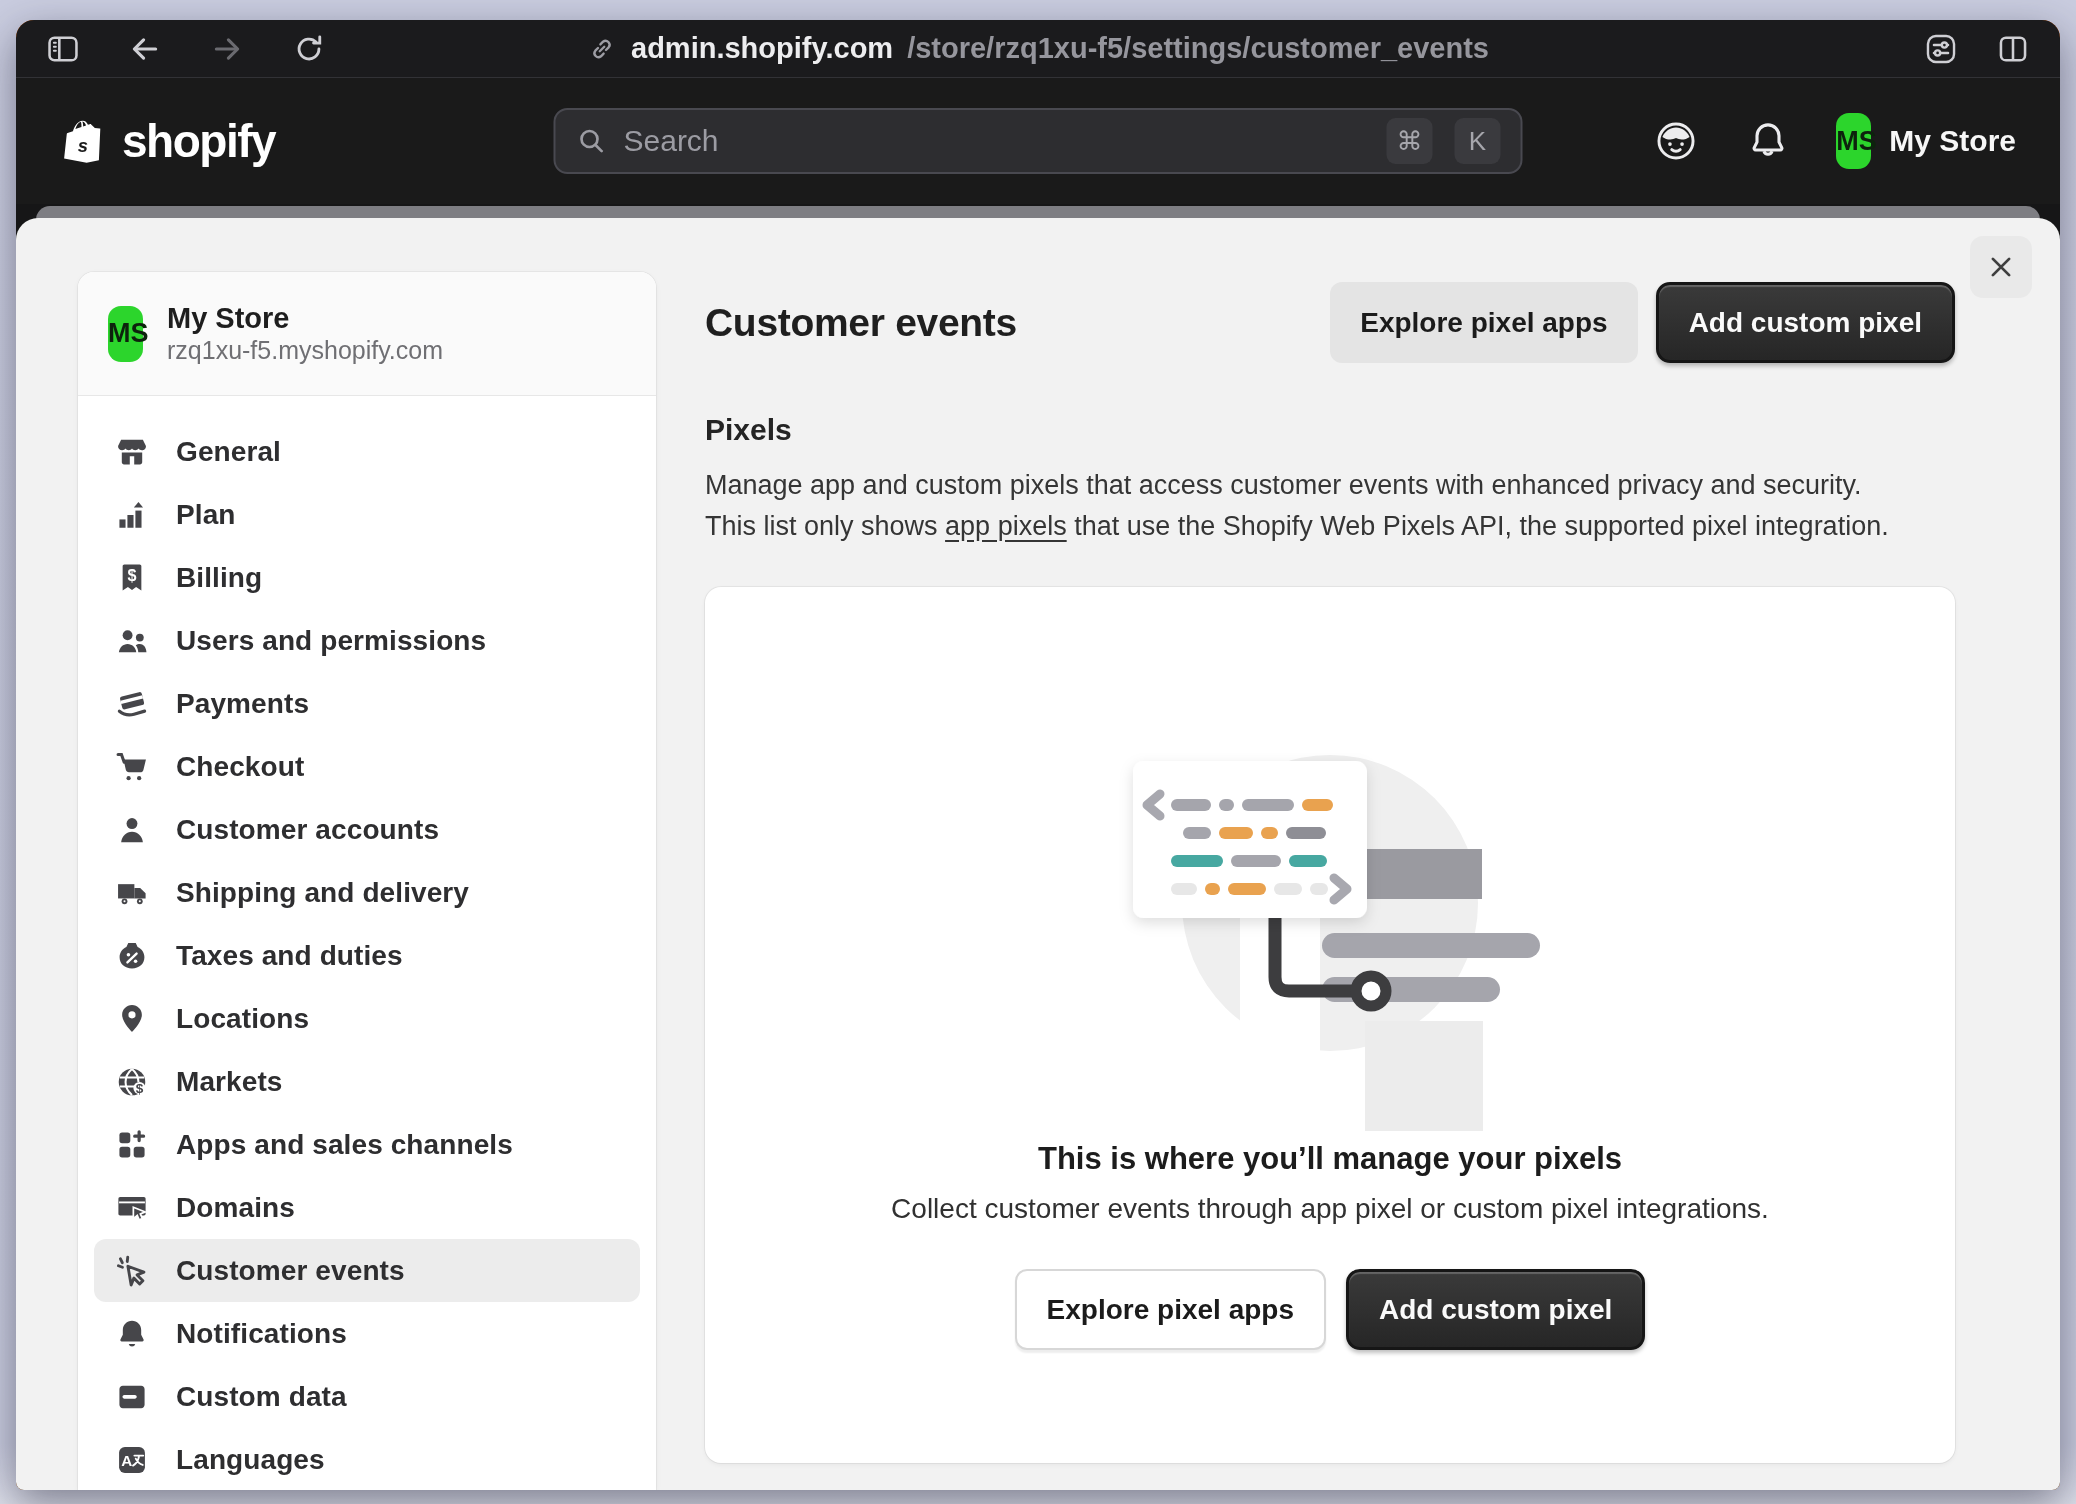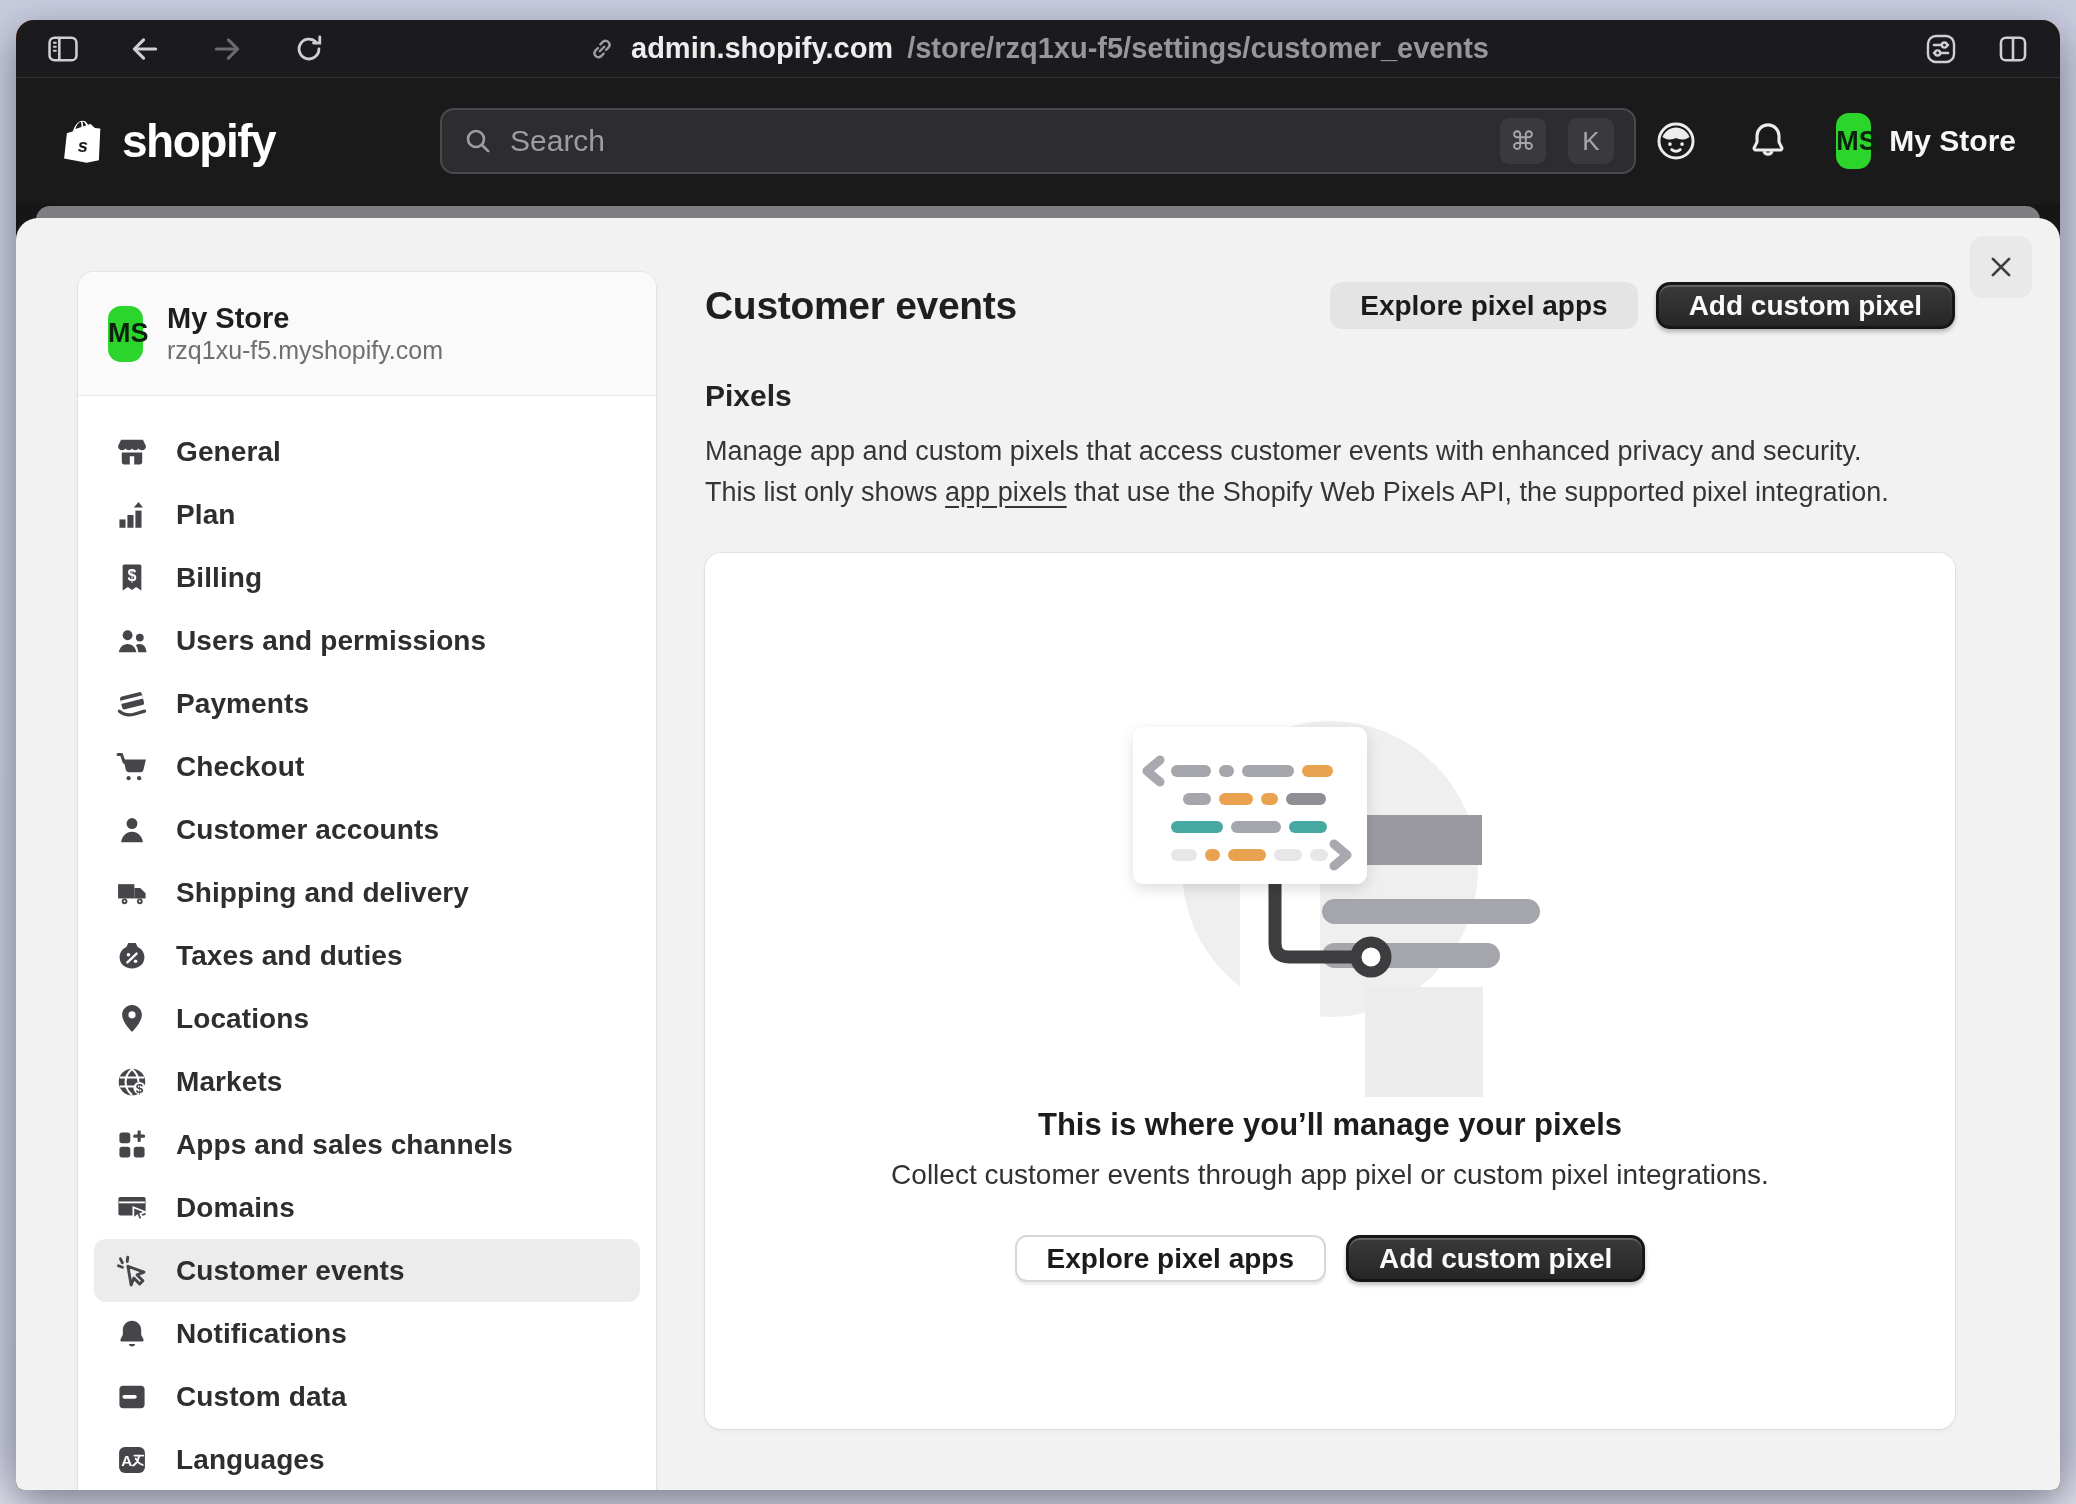--- a/index.html
+++ b/index.html
@@ -36,21 +36,21 @@
   
   .app-header {
     height:126px; flex:0 0 126px; background:#1a1a1a;
     display:flex; align-items:center; padding:0 44px; position:relative;
   }
   .logo { display:flex; align-items:center; gap:10px; color:#fff; }
   .logo svg { width:52px; height:52px; }
   .logo-word { font-size:46px; font-weight:800; letter-spacing:-1.5px; color:#fff; }
   .searchbar {
     position:absolute; left:50%; top:50%; transform:translate(-50%,-50%);
-    width:1196px; height:66px; background:#2d2d30; border:2px solid #494950;
+    width:969px; height:66px; background:#2d2d30; border:2px solid #494950;
     border-radius:14px; display:flex; align-items:center; padding:0 20px; gap:16px;
   }
   .searchbar .mag { width:32px; height:32px; color:#9c9ca3; }
   .search-ph { font-size:30px; color:#9c9ca3; flex:1; }
   .keycap {
     min-width:46px; height:46px; padding:0 10px; background:#3a3a3e; border-radius:9px;
     color:#a6a6ac; font-size:26px; display:grid; place-items:center; margin-left:6px;
   }
   .header-right { margin-left:auto; display:flex; align-items:center; gap:44px; }
   .hicon { width:48px; height:48px; color:#ececee; display:grid; place-items:center; }
@@ -98,21 +98,21 @@
   .nav-item.selected { background:#ececec; }
   .nav-icon { width:36px; height:36px; color:#46464a; display:grid; place-items:center; flex:0 0 36px; }
   .nav-icon svg { width:34px; height:34px; }
   .nav-label { font-size:28px; font-weight:600; color:#2e2e30; letter-spacing:.1px; }
   
   .main { position:absolute; left:689px; top:0; width:1250px; }
   .page-head { display:flex; align-items:center; margin-top:64px; }
   .page-title { font-size:39px; font-weight:750; color:#1f1f1f; letter-spacing:-.3px; }
   .head-actions { margin-left:auto; display:flex; gap:18px; }
   .btn {
-    height:47px; padding:0 30px; border-radius:12px; display:flex; align-items:center;
+    height:81px; padding:0 30px; border-radius:12px; display:flex; align-items:center;
     font-size:28px; font-weight:650; cursor:pointer; border:none;
     font-family:"Liberation Sans", sans-serif; white-space:nowrap;
   }
   .btn-secondary { background:#e4e4e4; color:#1b1b1b; }
   .btn-secondary.on-white { background:#fff; border:2px solid #d7d7d7; box-shadow:0 3px 2px rgba(0,0,0,.07); }
   .btn-primary {
     background:linear-gradient(180deg,#3a3a3a 0%,#262626 100%);
     color:#fafafa; border:3px solid #161616; border-radius:14px;
     box-shadow:inset 0 2px 1px rgba(255,255,255,.22), 0 3px 4px rgba(0,0,0,.25);
   }

